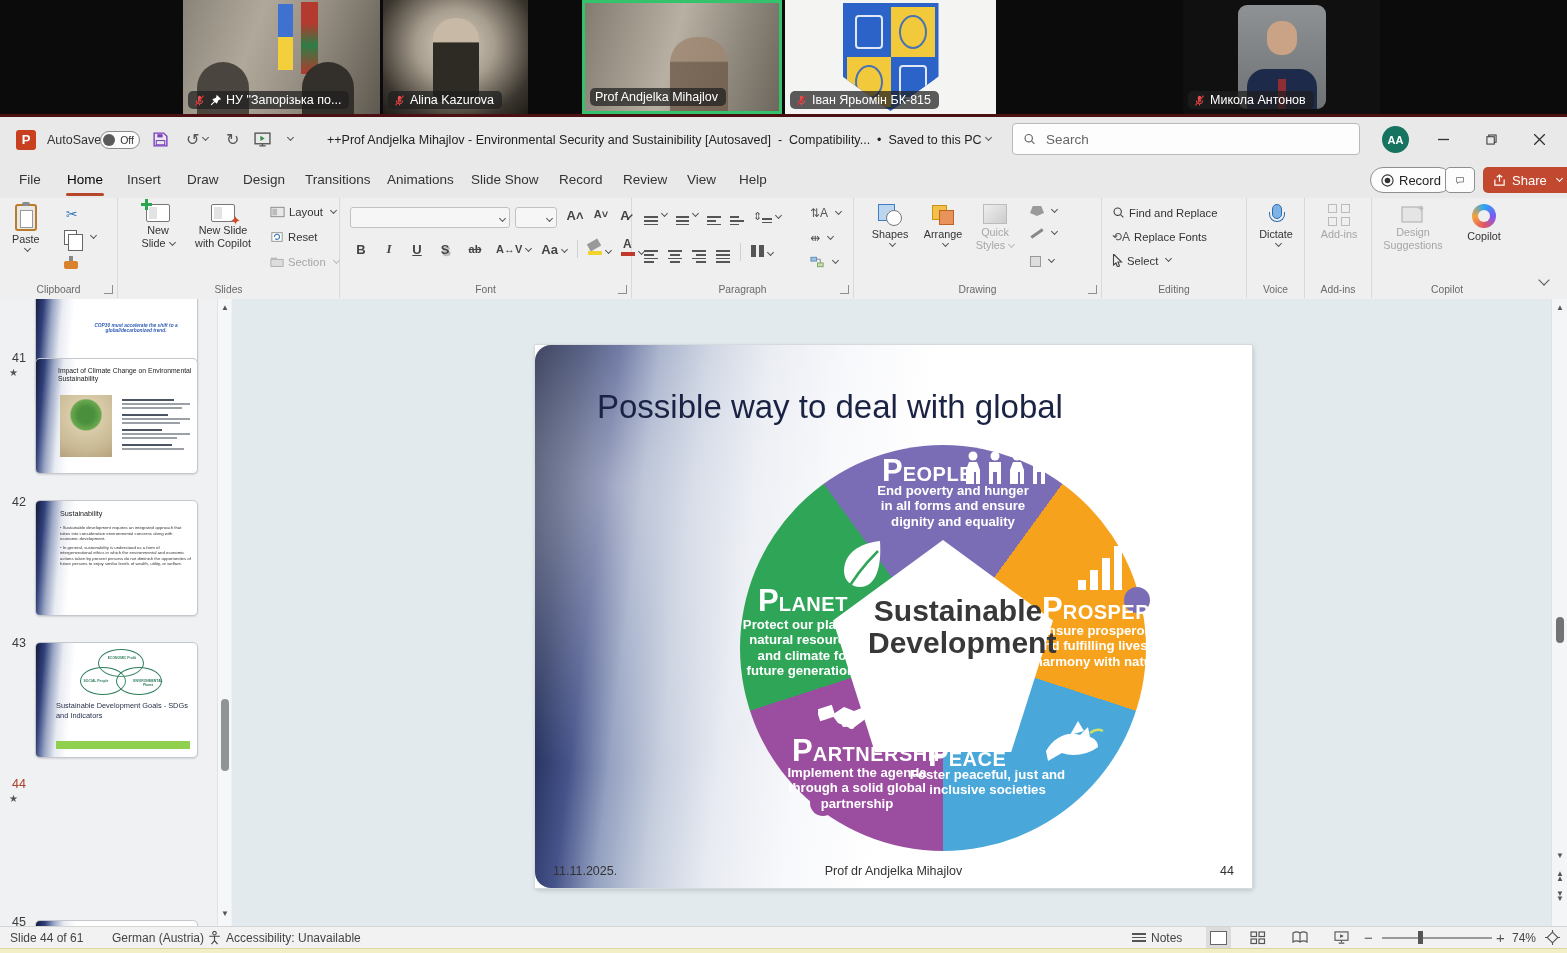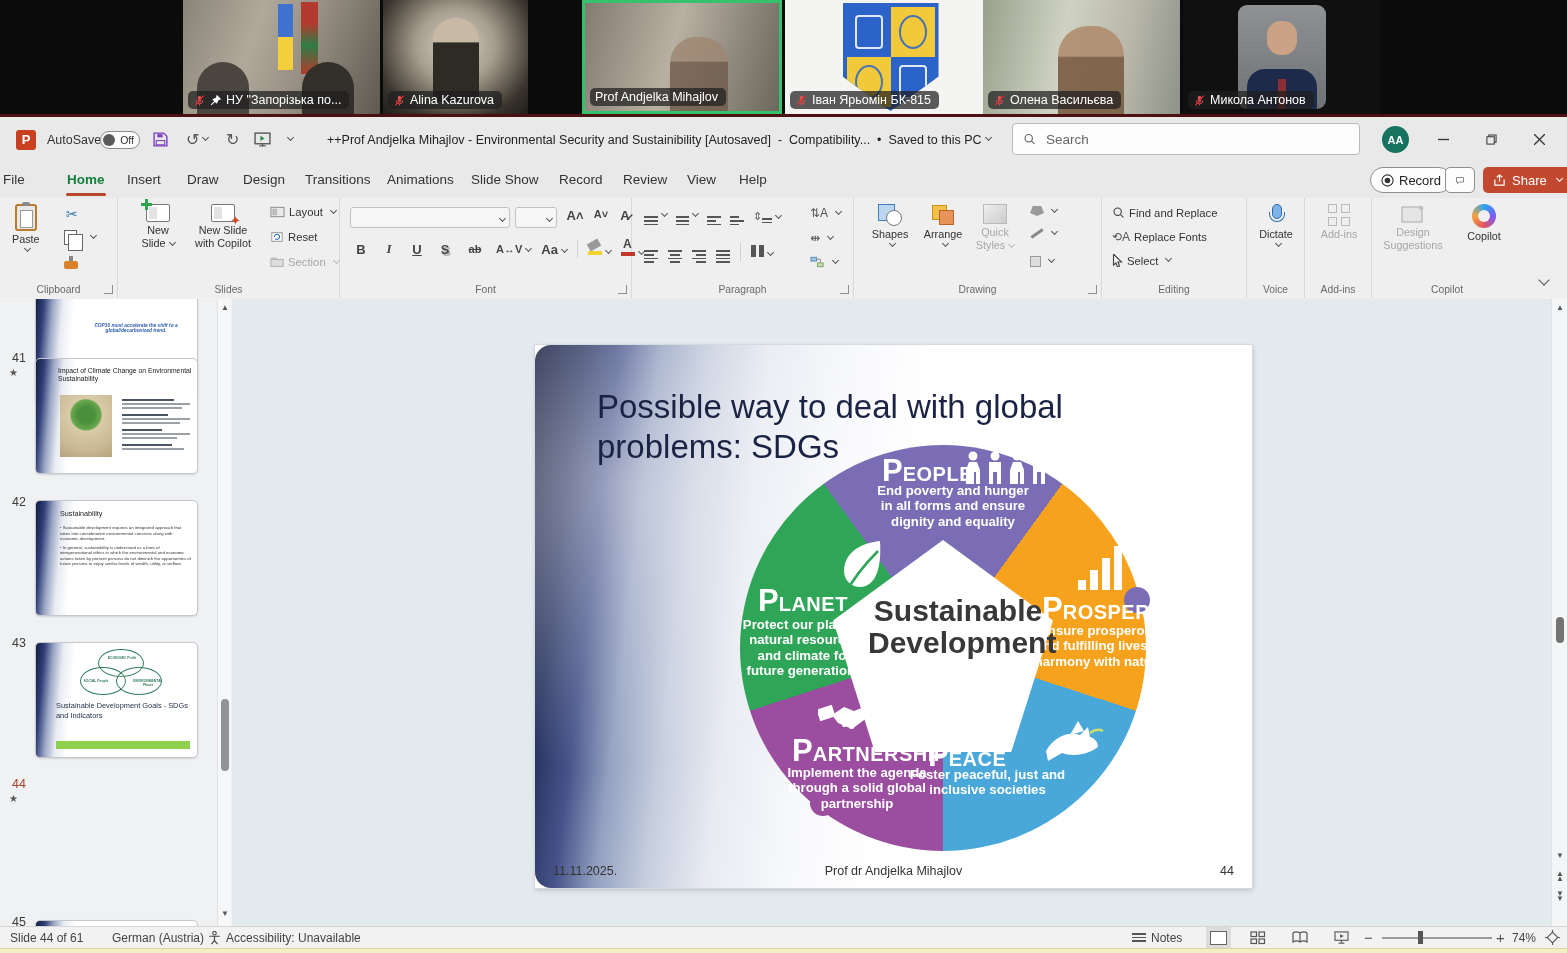--- a/index.html
+++ b/index.html
@@ -50,21 +50,21 @@
   .crt{display:inline-block;width:5px;height:5px;border-right:1.4px solid #555;border-bottom:1.4px solid #555;transform:rotate(45deg);margin-left:4px;position:relative;top:-2px;}
   .searchbox{position:absolute;left:1012px;top:6px;width:348px;height:32px;background:#fdfdfd;border:1px solid #b9b9b9;border-radius:4px;display:flex;align-items:center;padding:0 10px;gap:8px;}
   .searchbox input{border:none;outline:none;background:transparent;font-size:13.5px;color:#333;width:100%;}
   .searchbox input::placeholder{color:#666;}
   .avatar{width:27px;height:27px;border-radius:50%;background:#15735f;color:#fff;font-size:11px;font-weight:bold;display:flex;align-items:center;justify-content:center;}
   .winbtn{position:absolute;top:0;width:44px;height:45px;display:flex;align-items:center;justify-content:center;color:#333;}
 
   
   #tabrow{position:absolute;left:0;top:162px;width:1567px;height:36px;background:#e9e9e9;}
   .tab{position:absolute;top:0;height:34px;display:flex;align-items:center;font-size:13.5px;color:#333;padding:0 3px;}
-  .tab.active{font-weight:bold;color:#15803d;}
+  .tab.active{font-weight:normal;color:#000000;}
   .tab.active::after{content:"";position:absolute;left:2px;right:2px;bottom:0;height:3px;background:#b7472a;border-radius:2px;}
   .pillbtn{position:absolute;top:5px;height:26px;border:1px solid #8f8f8f;border-radius:14px;background:#fdfdfd;display:flex;align-items:center;gap:5px;padding:0 10px;font-size:13px;color:#222;}
   .sharebtn{position:absolute;top:5px;height:26px;border-radius:5px;background:#c2492f;display:flex;align-items:center;gap:6px;padding:0 10px;font-size:13px;color:#fff;}
   .sharebtn .crt{border-color:#fff;}
 
   
   #ribbon{position:absolute;left:0;top:198px;width:1567px;height:102px;background:#efefef;border-bottom:1px solid #cdcdcd;}
   .rg{position:absolute;top:0;height:100px;border-right:1px solid #d9d9d9;}
   .glabel{position:absolute;left:0;right:0;bottom:3px;text-align:center;font-size:10.3px;color:#6a6a6a;}
   .launcher{position:absolute;right:4px;bottom:4px;width:9px;height:9px;border-left:1.2px solid #777;border-bottom:1.2px solid #777;transform:rotate(-90deg);opacity:.8;}
@@ -228,33 +228,20 @@
       </div>
       <div class="npill">
         <svg width="13" height="13" viewBox="0 0 16 16">
             <path d="M8 2a2 2 0 0 1 2 2v4a2 2 0 0 1-4 0V4a2 2 0 0 1 2-2z" fill="#e05252"></path>
             <path d="M4 8a4 4 0 0 0 8 0M8 12v2" stroke="#e05252" fill="none" stroke-width="1.2"></path>
             <line x1="3" y1="14" x2="13" y2="2" stroke="#d03030" stroke-width="1.8"></line>
           </svg>
         <span>Іван Ярьомін БК-815</span>
       </div>
     </div>
-    <div class="tile" style="left:983px;width:197px">
-      <div class="tbg bg5">
-          <div class="ph"></div>
-        </div>
-      <div class="npill">
-        <svg width="13" height="13" viewBox="0 0 16 16">
-            <path d="M8 2a2 2 0 0 1 2 2v4a2 2 0 0 1-4 0V4a2 2 0 0 1 2-2z" fill="#e05252"></path>
-            <path d="M4 8a4 4 0 0 0 8 0M8 12v2" stroke="#e05252" fill="none" stroke-width="1.2"></path>
-            <line x1="3" y1="14" x2="13" y2="2" stroke="#d03030" stroke-width="1.8"></line>
-          </svg>
-        <span>Олена Васильєва</span>
-      </div>
-    </div>
     <div class="tile" style="left:1183px;width:197px">
       <div class="tbg bg6">
           <div class="card">
             <div class="hd"></div>
             <div class="bd"></div>
             <div class="tie"></div>
           </div>
         </div>
       <div class="npill">
         <svg width="13" height="13" viewBox="0 0 16 16">
@@ -323,21 +310,21 @@
         </svg>
       </div>
     <div class="winbtn" style="left:1517px">
         <svg width="11" height="11" viewBox="0 0 10 10">
           <path d="M0 0l10 10M10 0L0 10" stroke="#333" stroke-width="1.2"></path>
         </svg>
       </div>
   </div>
 
   <div id="tabrow">
-    <div class="tab" style="left:0">
+    <div class="tab" style="left:16px">
         <span>File</span>
       </div>
     <div class="tab active" style="left:64px">
         <span>Home</span>
       </div>
     <div class="tab" style="left:124px">
         <span>Insert</span>
       </div>
     <div class="tab" style="left:184px">
         <span>Draw</span>
@@ -722,21 +709,21 @@
     <div class="pthumb" style="top:400px"></div>
     <div class="arrw" style="top:610px">▼</div>
   </div>
 
   <div id="canvas">
     <div id="designerbtn">✦<span style="font-size:9px;position:relative;top:-5px">✦</span></div>
 
     <div id="slide">
       <div id="slideart"></div>
       <div id="slidetitle">
-        <span>Possible way to deal with global</span><br><span>problems: SDGs</span>
+        <span>Possible way to deal with global</span><br>
       </div>
 
       <div class="sdg">
         <div class="sdg-ring"></div>
         <div class="sdg-pent"></div>
         <div class="knob" style="left:384px;top:142px;background:#7a6db5"></div>
         <div class="knob" style="left:70px;top:345px;background:#9b4d9f"></div>
 
         <div class="seg-h" style="left:142px;top:10px">
           <span class="big">P</span><span class="rest">EOPLE</span>

